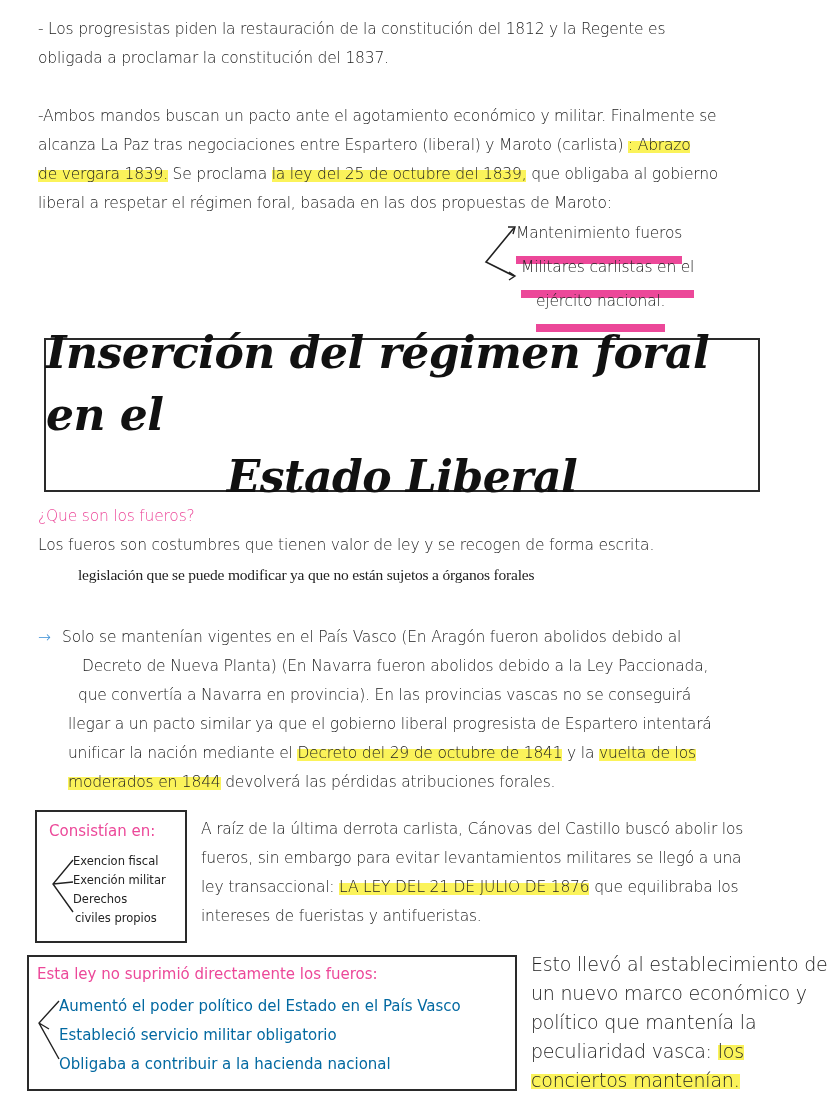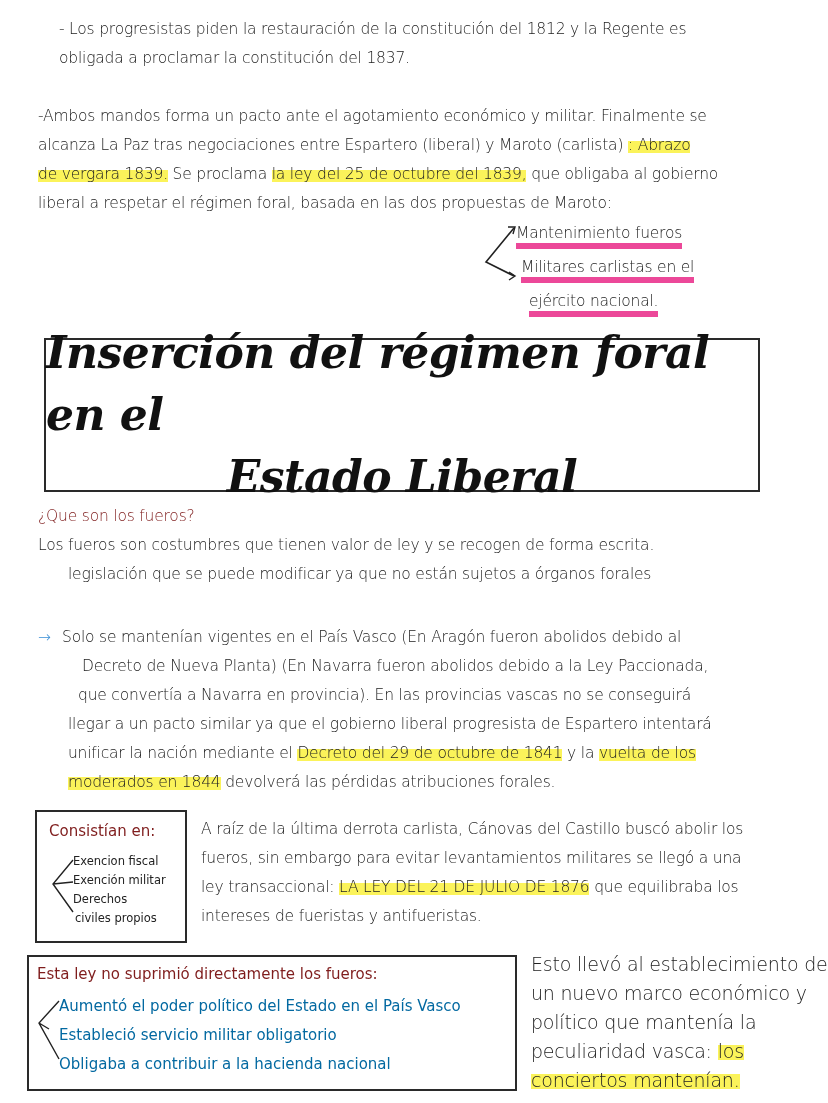--- a/index.html
+++ b/index.html
@@ -6,72 +6,72 @@
   body {
     width: 828px; height: 1103px; position: relative; overflow: hidden;
     font-family: "DejaVu Sans", sans-serif; color: #1f1f1f;
   }
   .hand {
     position: absolute; font-family: "DejaVu Sans", sans-serif;
     font-size: 15.5px; line-height: 29px; color: #222; letter-spacing: -0.2px;
     font-weight: 300;
   }
   .hl { background: linear-gradient(transparent 25%, #fbf35a 25%, #fbf35a 92%, transparent 92%); }
-  .blue { color: #7f1d1d; }
-  .ul { border-bottom: 6px solid #ec4899; padding-bottom: 1px; }
+  .blue { color: #ec4899; }
+  .ul { border-bottom: 8px solid #ec4899; padding-bottom: 14px; }
   .title-box {
     position: absolute; left: 44px; top: 338px; width: 716px; height: 154px;
     border: 2px solid #2a2a2a; box-sizing: border-box;
     display: flex; flex-direction: column; align-items: center; justify-content: center;
   }
   .title-line {
     font-family: "DejaVu Serif", serif; font-style: italic; font-weight: bold;
     font-size: 44px; line-height: 62px; color: #111; letter-spacing: -0.5px;
   }
   .box {
     position: absolute; border: 2px solid #2a2a2a; box-sizing: border-box;
   }
   .arrow { color: #3a8fd6; display: inline-block; width: 24px; }
   .bracket { position: absolute; }
 </style>
 </head>
 <body>
 
-<div class="hand" style="left:38px; top:15px;margin-left:21px;">
+<div class="hand" style="left:38px; top:15px;">
   <div>- Los progresistas piden la restauración de la constitución del 1812 y la Regente es</div>
   <div>obligada a proclamar la constitución del 1837.</div>
 </div>
 
 <div class="hand" style="left:38px; top:102px;">
-  <div>-Ambos mandos forma un pacto ante el agotamiento económico y militar. Finalmente se</div>
+  <div>-Ambos mandos buscan un pacto ante el agotamiento económico y militar. Finalmente se</div>
   <div><span>alcanza La Paz tras negociaciones entre Espartero (liberal) y Maroto (carlista) </span><span class="hl">: Abrazo</span></div>
   <div><span class="hl">de vergara 1839.</span><span> Se proclama </span><span class="hl">la ley del 25 de octubre del 1839,</span><span> que obligaba al gobierno</span></div>
   <div>liberal a respetar el régimen foral, basada en las dos propuestas de Maroto:</div>
 </div>
 
 <svg class="bracket" style="left:478px; top:222px;" width="44" height="60">
   <path d="M36 6 L8 40 L36 54" fill="none" stroke="#222" stroke-width="1.6"></path>
   <path d="M30 5 L37 5 L35 12" fill="none" stroke="#222" stroke-width="1.4"></path>
   <path d="M31 50 L37 54 L31 58" fill="none" stroke="#222" stroke-width="1.4"></path>
 </svg>
 <div class="hand" style="left:516px; top:216px; line-height:34px;">
   <div><span class="ul">Mantenimiento fueros</span></div>
   <div style="margin-left:5px;"><span class="ul">Militares carlistas en el</span></div>
-  <div style="margin-left:13px;"><span class="ul">ejército nacional.</span></div>
+  <div style="margin-left:20px;"><span class="ul">ejército nacional.</span></div>
 </div>
 
 <div class="title-box">
   <div class="title-line">Inserción del régimen foral en el</div>
   <div class="title-line">Estado Liberal</div>
 </div>
 
 <div class="hand" style="left:38px; top:502px;">
   <div class="blue">¿Que son los fueros?</div>
   <div>Los fueros son costumbres que tienen valor de ley y se recogen de forma escrita.</div>
-  <div style="margin-left:30px;">legislación que se puede modificar ya que no están sujetos a órganos forales</div>
+  <div style="margin-left:40px;font-family:Liberation Serif, serif;">legislación que se puede modificar ya que no están sujetos a órganos forales</div>
 </div>
 
 <div class="hand" style="left:38px; top:623px;">
   <div><span class="arrow">→</span><span>Solo se mantenían vigentes en el País Vasco (En Aragón fueron abolidos debido al</span></div>
   <div style="margin-left:44px;">Decreto de Nueva Planta) (En Navarra fueron abolidos debido a la Ley Paccionada,</div>
   <div style="margin-left:40px;">que convertía a Navarra en provincia). En las provincias vascas no se conseguirá</div>
   <div style="margin-left:30px;">llegar a un pacto similar ya que el gobierno liberal progresista de Espartero intentará</div>
   <div style="margin-left:30px;"><span>unificar la nación mediante el </span><span class="hl">Decreto del 29 de octubre de 1841</span><span> y la </span><span class="hl">vuelta de los</span></div>
   <div style="margin-left:30px;"><span class="hl">moderados en 1844</span><span> devolverá las pérdidas atribuciones forales.</span></div>
 </div>

